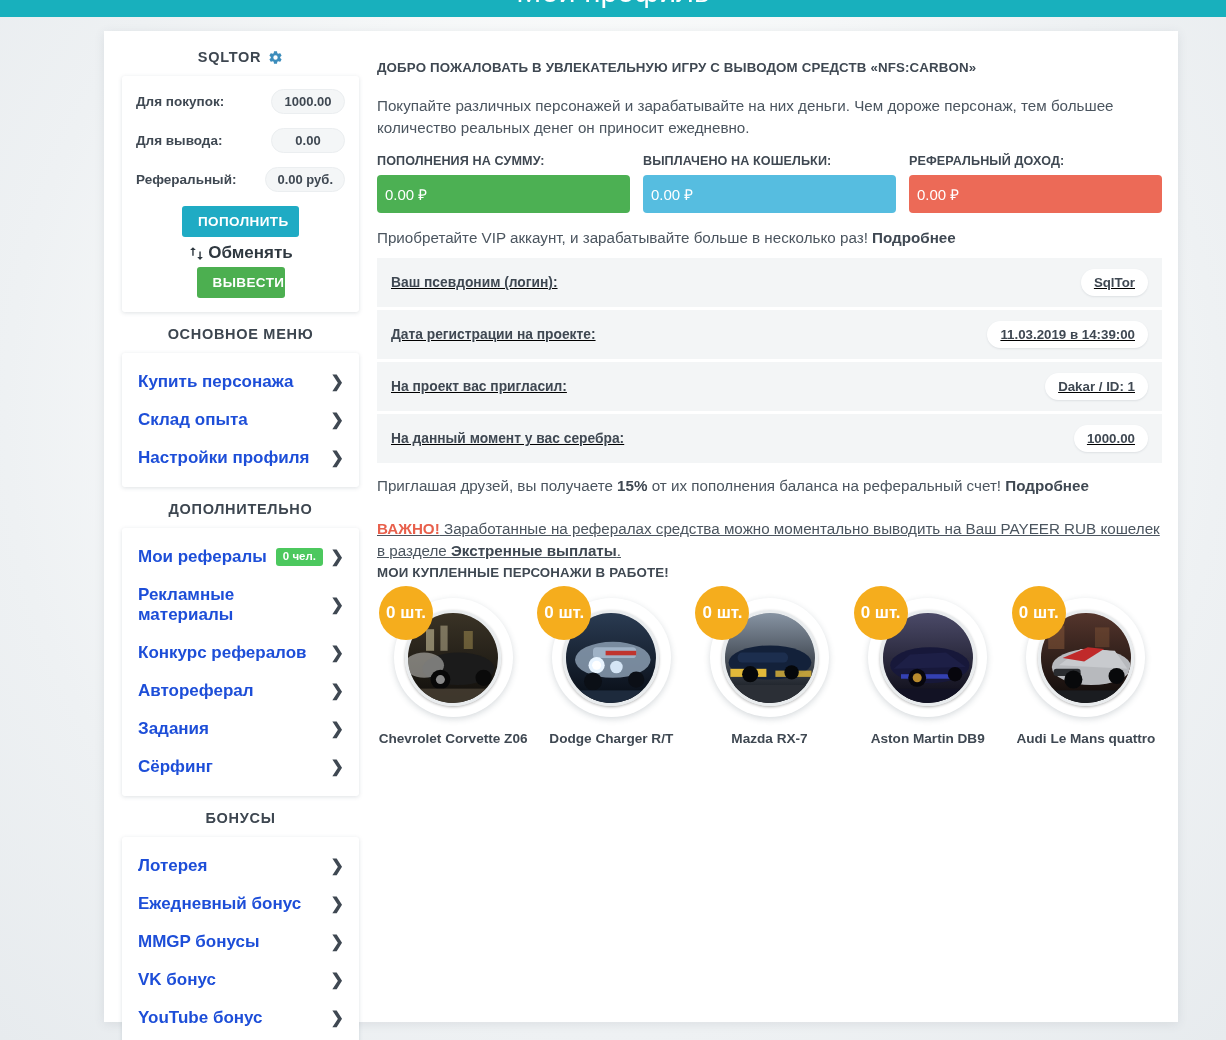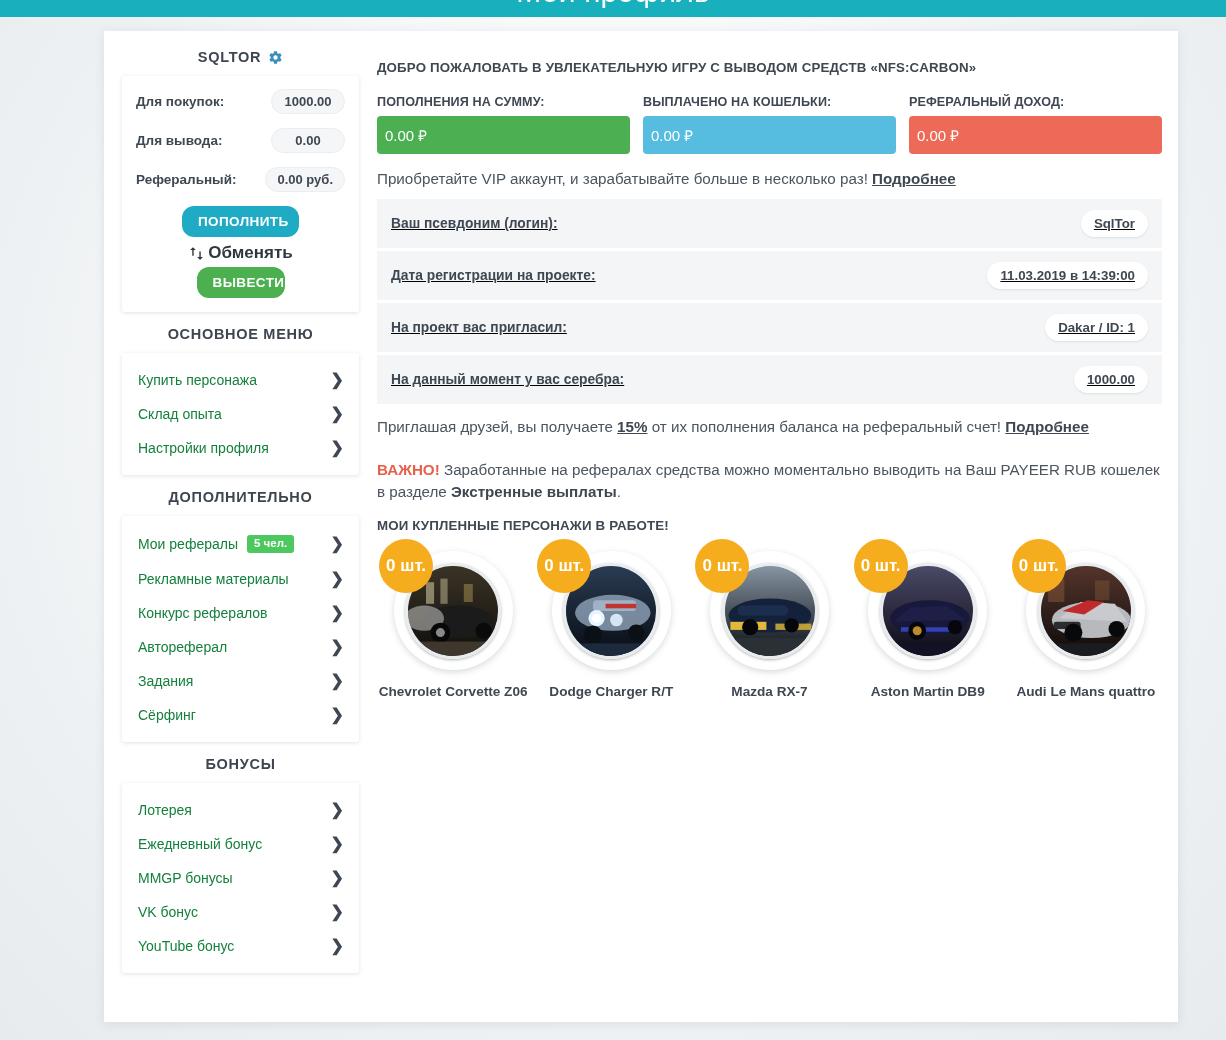--- a/index.html
+++ b/index.html
@@ -80,21 +80,21 @@
     padding: 4px 11px;
     font-size: 13px;
     font-weight: bold;
     color: #3f4852;
     min-width: 74px;
     text-align: center;
   }
   .btn {
     display: block;
     border: 0;
-    border-radius: 12px;
+    border-radius: 3px;
     font-family: inherit;
     font-size: 13.5px;
     font-weight: bold;
     color: #fff;
     letter-spacing: .4px;
     padding: 8px 16px;
     cursor: pointer;
     margin: 0 auto;
   }
   .btn-topup { background: #1fabc4; width: 117px; margin-top: 4px; }
@@ -109,21 +109,21 @@
   .swap-icon { line-height: 0; display: inline-flex; margin-right: 1px; }
   
   .menu-card { padding: 10px 0 10px; }
   .menu-item {
     display: flex; align-items: center;
     justify-content: space-between;
     padding: 9px 15px 9px 16px;
     cursor: pointer;
   }
   .menu-label {
-    font-size: 14px; font-weight: normal; color: #15803d;
+    font-size: 17px; font-weight: bold; color: #1d4ed8;
   }
   .menu-left { display: flex; align-items: center; gap: 9px; }
   .badge {
     background: #4cc85e;
     color: #fff;
     font-size: 11.5px;
     font-weight: bold;
     border-radius: 3px;
     padding: 3px 7px;
     line-height: 1;
@@ -155,41 +155,41 @@
   }
   .stat-bar {
     border-radius: 4px;
     color: #fff;
     font-size: 15px;
     padding: 9px 8px;
   }
   .vip {
     font-size: 15.2px; color: #4b555f; margin-bottom: 12px;
   }
-  .vip b, .ref-line b { color: #3f4852; text-decoration: underline; }
+  .vip b, .ref-line b { color: #3f4852; }
   .info-table { margin-bottom: 14px; text-decoration: underline; }
   .info-row {
     background: #f3f5f6;
     display: flex; align-items: center; justify-content: space-between;
     padding: 11px 14px;
     border-bottom: 3px solid #ffffff;
   }
   .info-row:last-child { border-bottom: 0; }
   .info-label { font-size: 13.8px; font-weight: bold; color: #3f4852; }
   .info-pill {
     background: #ffffff;
     border-radius: 16px;
     padding: 6px 13px;
     font-size: 13.3px;
     font-weight: bold;
     color: #3f4852;
     box-shadow: 0 1px 2px rgba(80,95,110,.13);
   }
   .ref-line { font-size: 15.2px; color: #4b555f; margin-bottom: 24px; }
-  .important { font-size: 15.2px; color: #4b555f; line-height: 1.45; margin-bottom: 15px; }
+  .important { font-size: 15.2px; color: #4b555f; line-height: 1.45; margin-bottom: 3px; text-decoration: underline; }
   .important .warn { color: #e8604c; font-weight: bold; }
   .important b { color: #3f4852; }
   h2.cars-title {
     font-size: 13.3px; font-weight: bold; color: #3f4852;
     text-transform: uppercase; margin-bottom: 18px; letter-spacing: .15px;
   }
   .cars { display: flex; gap: 6px; }
   .car { width: 156px; text-align: center; position: relative; }
   .car-disc {
     width: 119px; height: 119px;
@@ -296,21 +296,21 @@
             </span>
           <span class="chev">❯</span>
         </div>
       </div>
 
       <div class="sec-title">ДОПОЛНИТЕЛЬНО</div>
       <div class="card menu-card">
         <div class="menu-item">
           <span class="menu-left">
             <span class="menu-label">Мои рефералы</span>
-            <span class="badge">5 чел.</span>
+            <span class="badge">0 чел.</span>
           </span>
           <span class="chev">❯</span>
         </div>
         <div class="menu-item">
           <span class="menu-left">
               <span class="menu-label">Рекламные материалы</span>
             </span>
           <span class="chev">❯</span>
         </div>
         <div class="menu-item">
@@ -369,20 +369,21 @@
           <span class="menu-left">
               <span class="menu-label">YouTube бонус</span>
             </span>
           <span class="chev">❯</span>
         </div>
       </div>
     </aside>
 
     <section class="main">
       <h1 class="welcome">ДОБРО ПОЖАЛОВАТЬ В УВЛЕКАТЕЛЬНУЮ ИГРУ С ВЫВОДОМ СРЕДСТВ «NFS:CARBON»</h1>
+      <p class="lead">Покупайте различных персонажей и зарабатывайте на них деньги. Чем дороже персонаж, тем большее количество реальных денег он приносит ежедневно.</p>
 
       <div class="stats">
         <div class="stat">
           <div class="stat-label">ПОПОЛНЕНИЯ НА СУММУ:</div>
           <div class="stat-bar" id="sb0" style="background: rgb(76, 176, 83);">0.00 ₽</div>
         </div>
         <div class="stat">
           <div class="stat-label">ВЫПЛАЧЕНО НА КОШЕЛЬКИ:</div>
           <div class="stat-bar" id="sb1" style="background: rgb(86, 189, 224);">0.00 ₽</div>
         </div>

